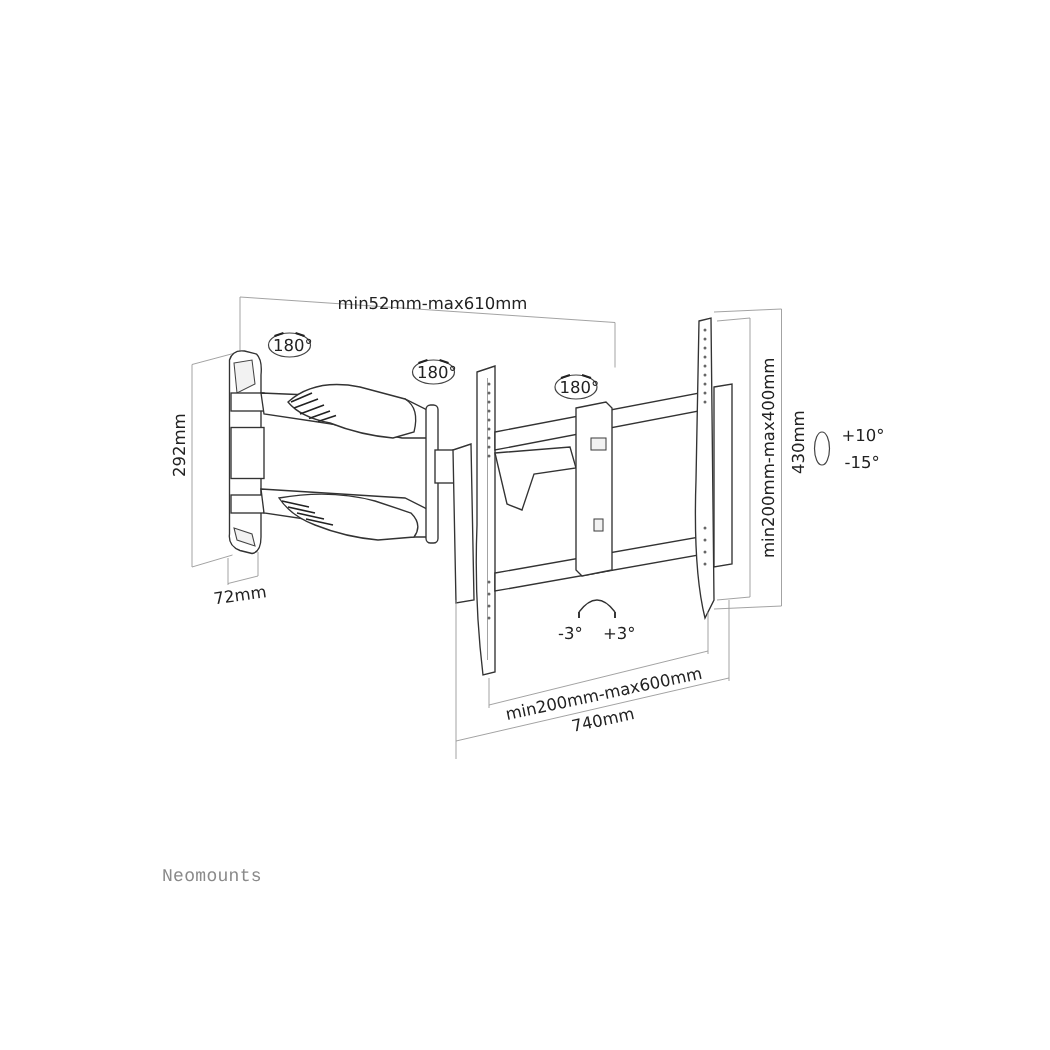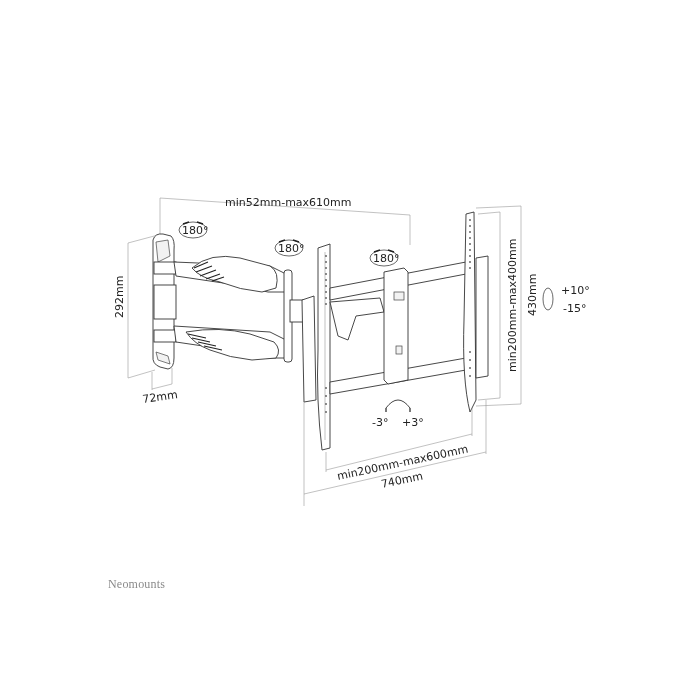--- a/index.html
+++ b/index.html
@@ -1,20 +1,20 @@
 <!DOCTYPE html>
 <html><head>
   <meta charset="utf-8">
   <style>
     html, body { margin: 0; padding: 0; background: #ffffff; }
     body { width: 700px; height: 700px; position: relative; overflow: hidden; font-family: "Liberation Sans", sans-serif; }
     #drawing { position: absolute; left: 0; top: 0; width: 700px; height: 700px; }
     .lbl { font-family: "DejaVu Sans", sans-serif; font-size: 11px; fill: #222; }
     .deg { font-family: "DejaVu Sans", sans-serif; font-size: 11px; fill: #222; }
-    .brand { position: absolute; left: 108px; top: 577px; font-family: Liberation Serif, serif; font-size: 12px; color: #8a8a8a; letter-spacing: 0.2px; }
+    .brand { position: absolute; left: 108px; top: 577px; font-family: Liberation Mono, monospace; font-size: 12px; color: #8a8a8a; letter-spacing: 0.2px; }
     .thin { stroke: #999; stroke-width: 0.6; fill: none; }
     .part { stroke: #333; stroke-width: 0.9; fill: #fff; }
     .shade { stroke: #444; stroke-width: 0.7; fill: #f2f2f2; }
   </style>
 </head>
 <body>
 
 <svg id="drawing" viewBox="0 0 700 700" xmlns="http://www.w3.org/2000/svg">
 
   <g>

